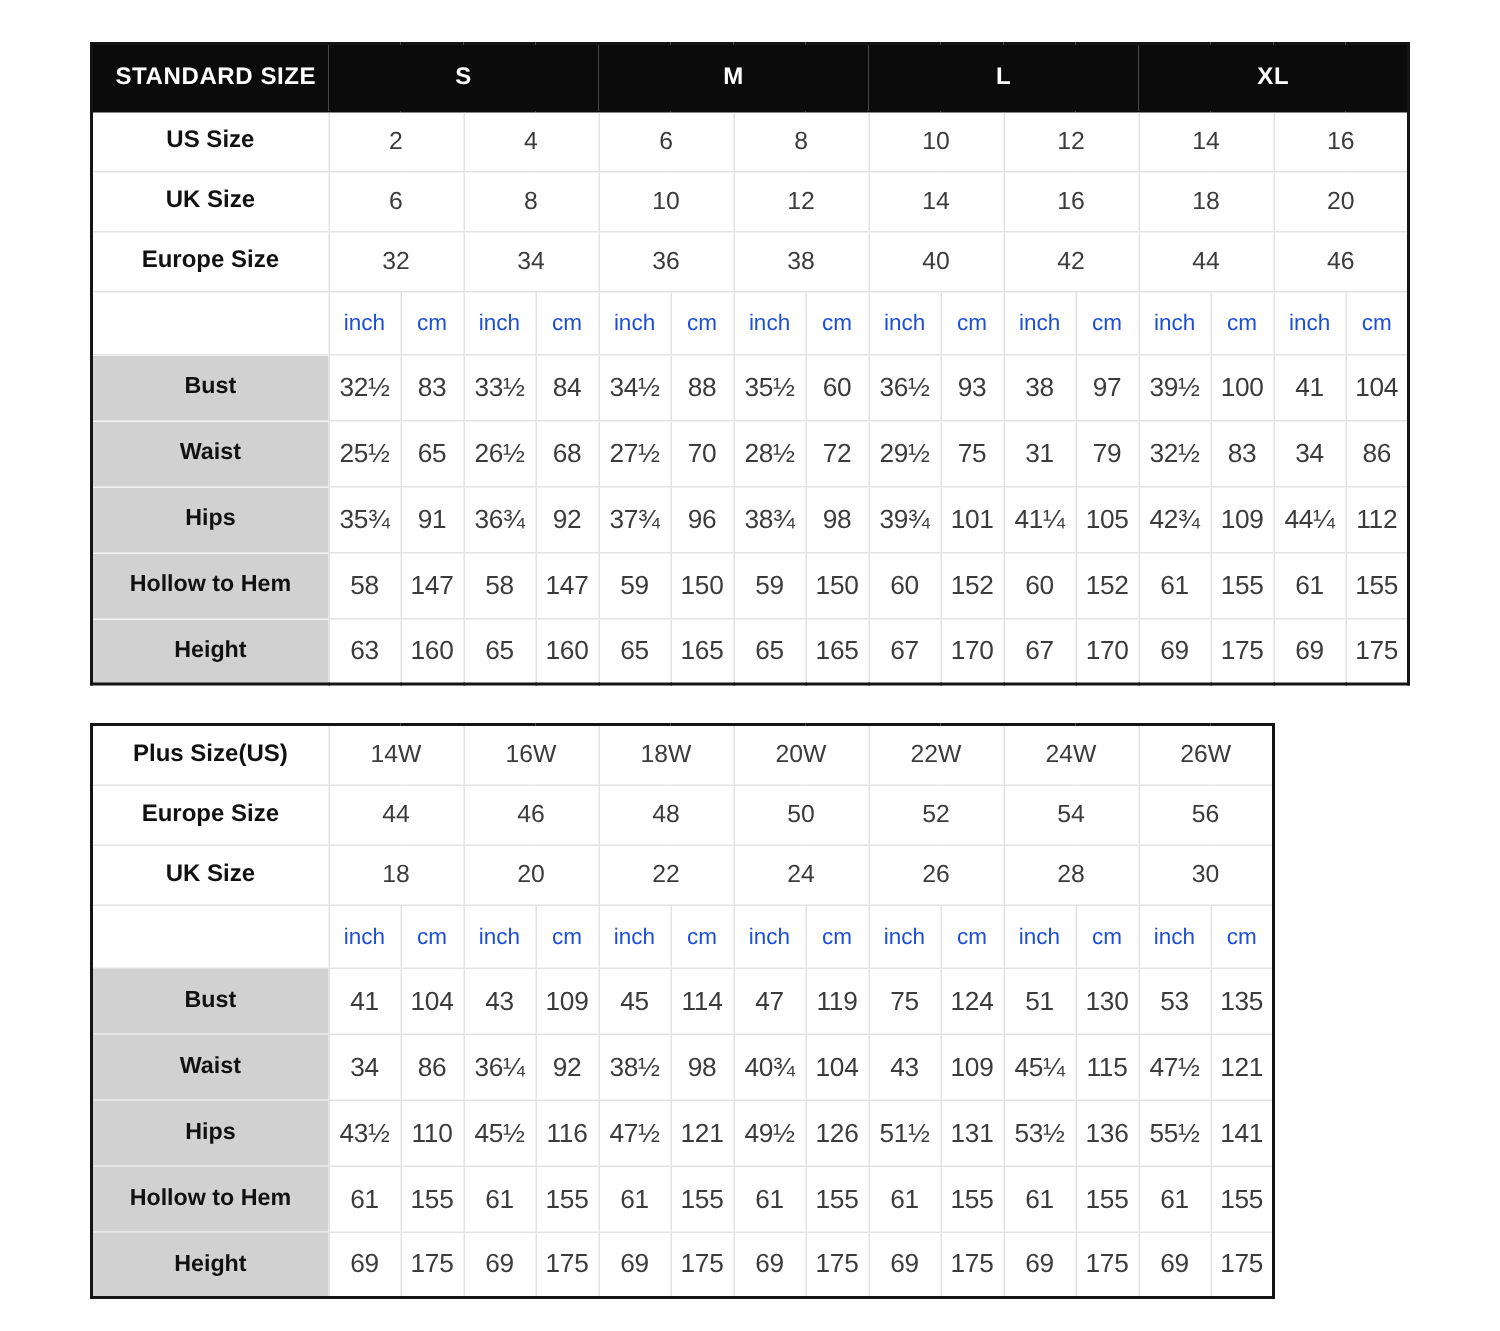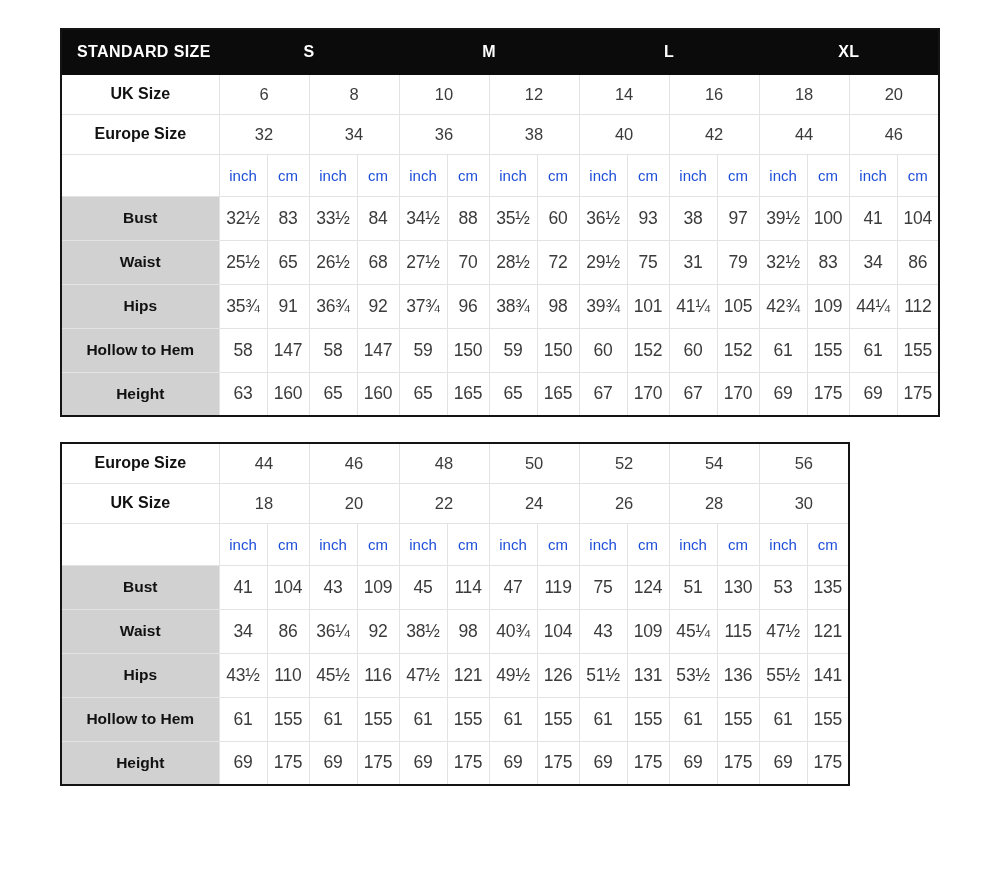--- a/index.html
+++ b/index.html
@@ -99,20 +99,31 @@
       <thead>
         <tr class="r-header">
           <th class="title-cell">STANDARD SIZE</th>
           <th class="group-cell" colspan="4">S</th>
           <th class="group-cell" colspan="4">M</th>
           <th class="group-cell" colspan="4">L</th>
           <th class="group-cell" colspan="4">XL</th>
         </tr>
       </thead>
       <tbody>
+        <tr class="r-size">
+          <th class="label-cell">US Size</th>
+          <td class="value-cell" colspan="2">2</td>
+          <td class="value-cell" colspan="2">4</td>
+          <td class="value-cell" colspan="2">6</td>
+          <td class="value-cell" colspan="2">8</td>
+          <td class="value-cell" colspan="2">10</td>
+          <td class="value-cell" colspan="2">12</td>
+          <td class="value-cell" colspan="2">14</td>
+          <td class="value-cell" colspan="2">16</td>
+        </tr>
         <tr class="r-size">
           <th class="label-cell">UK Size</th>
           <td class="value-cell" colspan="2">6</td>
           <td class="value-cell" colspan="2">8</td>
           <td class="value-cell" colspan="2">10</td>
           <td class="value-cell" colspan="2">12</td>
           <td class="value-cell" colspan="2">14</td>
           <td class="value-cell" colspan="2">16</td>
           <td class="value-cell" colspan="2">18</td>
           <td class="value-cell" colspan="2">20</td>
@@ -257,20 +268,30 @@
         <col style="width: 42px;">
         <col style="width: 48px;">
         <col style="width: 42px;">
         <col style="width: 48px;">
         <col style="width: 42px;">
         <col style="width: 48px;">
         <col style="width: 42px;">
       </colgroup>
       <tbody>
         <tr class="r-size">
+          <th class="label-cell">Plus Size(US)</th>
+          <td class="value-cell" colspan="2">14W</td>
+          <td class="value-cell" colspan="2">16W</td>
+          <td class="value-cell" colspan="2">18W</td>
+          <td class="value-cell" colspan="2">20W</td>
+          <td class="value-cell" colspan="2">22W</td>
+          <td class="value-cell" colspan="2">24W</td>
+          <td class="value-cell" colspan="2">26W</td>
+        </tr>
+        <tr class="r-size">
           <th class="label-cell">Europe Size</th>
           <td class="value-cell" colspan="2">44</td>
           <td class="value-cell" colspan="2">46</td>
           <td class="value-cell" colspan="2">48</td>
           <td class="value-cell" colspan="2">50</td>
           <td class="value-cell" colspan="2">52</td>
           <td class="value-cell" colspan="2">54</td>
           <td class="value-cell" colspan="2">56</td>
         </tr>
         <tr class="r-size">

